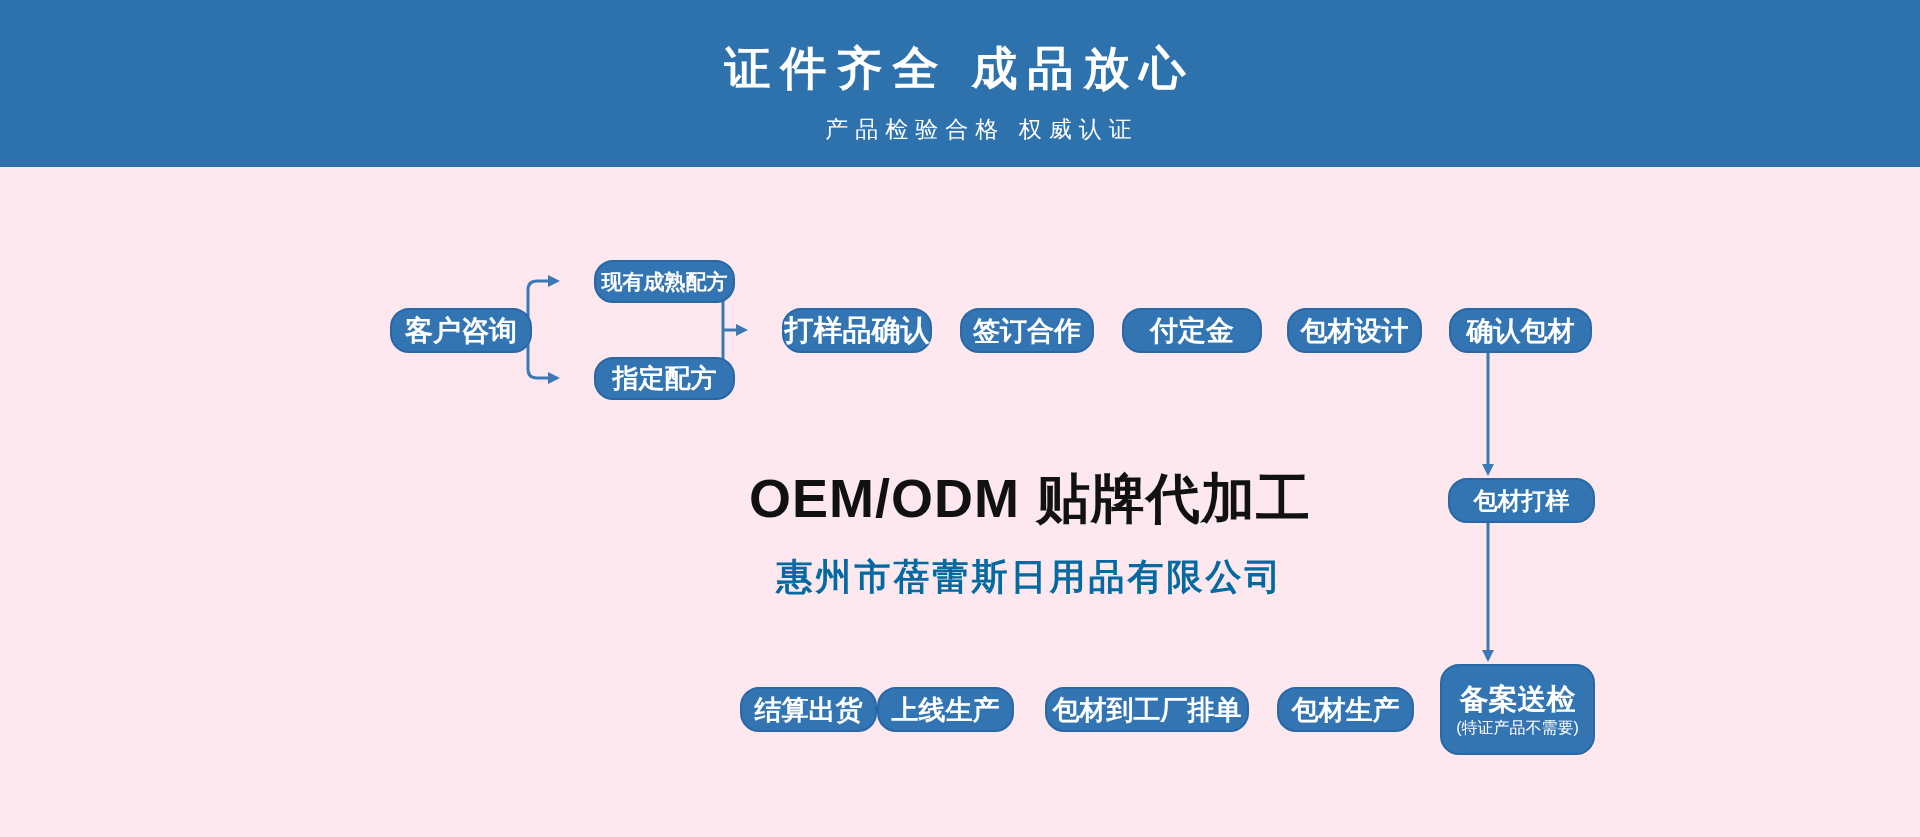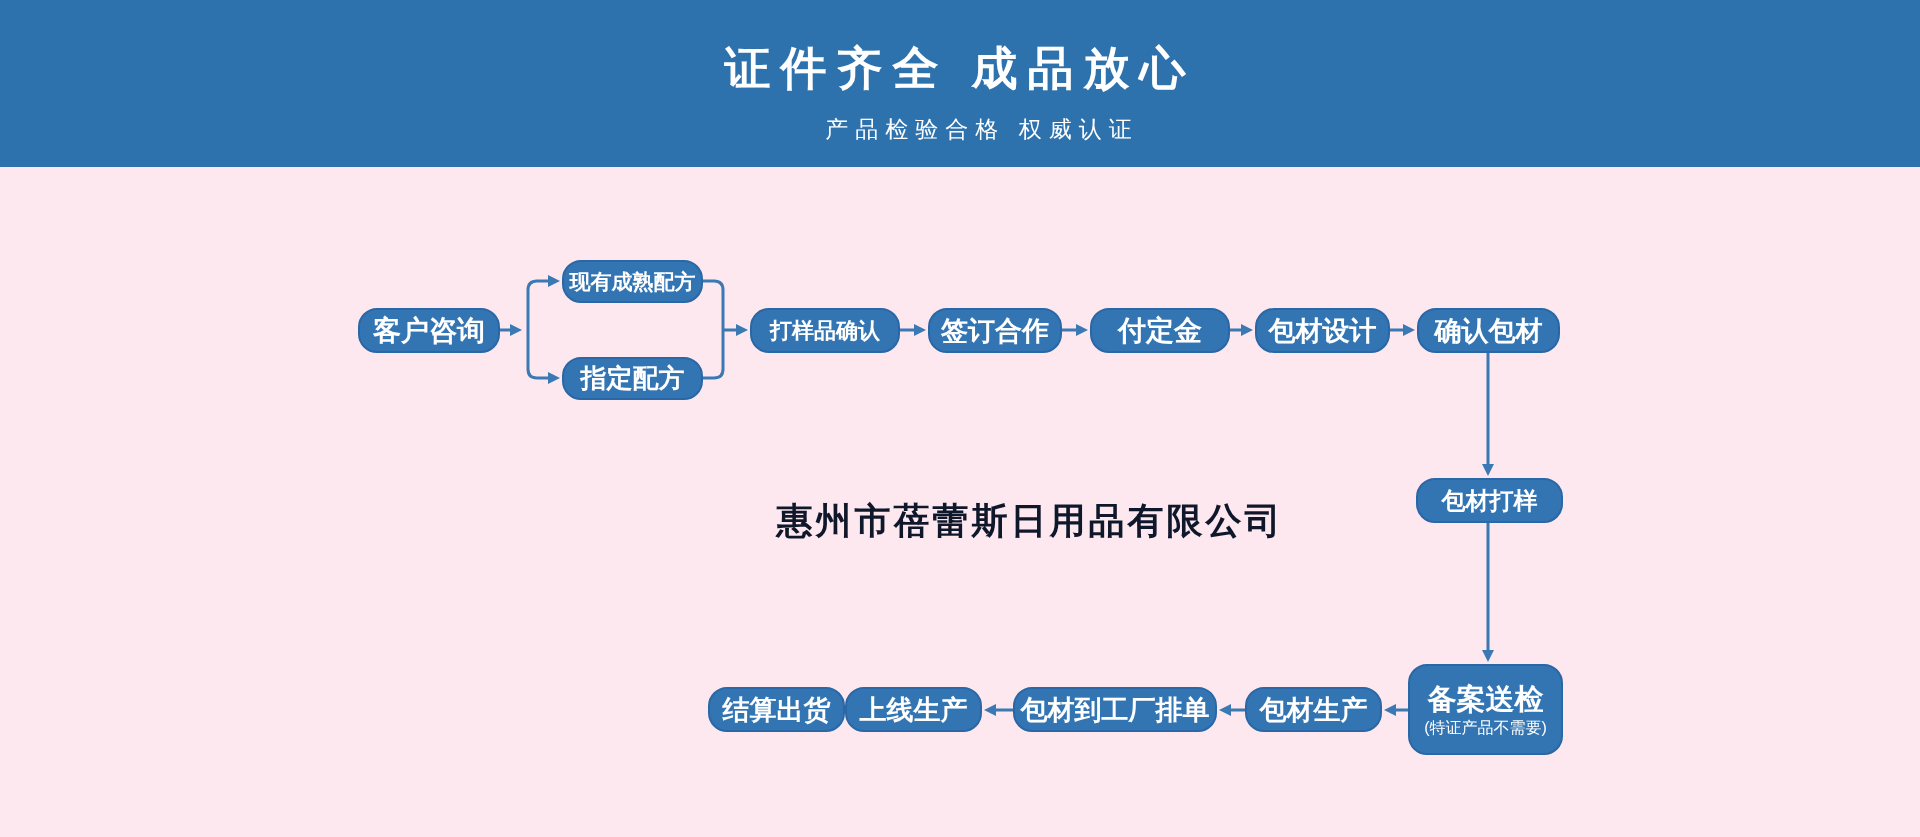--- a/index.html
+++ b/index.html
@@ -66,26 +66,27 @@
     display: flex;
     align-items: center;
     justify-content: center;
     background: #3375B3;
     border: 2px solid #2A67A6;
     border-radius: 19px;
     color: #FFFFFF;
     font-weight: 700;
     font-size: 27px;
     white-space: nowrap;
+    margin-left: 32px;
   }
   
   #n-kehu      { left: 358px;  top: 141px; width: 142px; height: 45px; font-size: 28px; }
   #n-xianyou   { left: 562px;  top: 93px;  width: 141px; height: 43px; font-size: 21px; }
   #n-zhiding   { left: 562px;  top: 190px; width: 141px; height: 43px; font-size: 26px; }
-  #n-dayang    { left: 750px;  top: 141px; width: 150px; height: 45px; font-size: 22px; }
+  #n-dayang    { left: 750px;  top: 141px; width: 150px; height: 45px; font-size: 29px; }
   #n-qianding  { left: 928px;  top: 141px; width: 134px; height: 45px; }
   #n-fuding    { left: 1090px; top: 141px; width: 140px; height: 45px; font-size: 28px; }
   #n-sheji     { left: 1255px; top: 141px; width: 135px; height: 45px; }
   #n-queren    { left: 1417px; top: 141px; width: 143px; height: 45px; }
   #n-bcdy      { left: 1416px; top: 311px; width: 147px; height: 45px; font-size: 24px; }
   #n-beian     { left: 1408px; top: 497px; width: 155px; height: 91px; flex-direction: column; }
   #n-jiesuan   { left: 708px;  top: 520px; width: 137px; height: 45px; }
   #n-shangxian { left: 845px;  top: 520px; width: 137px; height: 45px; }
   #n-paidan    { left: 1013px; top: 520px; width: 204px; height: 45px; }
   #n-bcsc      { left: 1245px; top: 520px; width: 137px; height: 45px; }
@@ -106,21 +107,21 @@
     line-height: 56px;
     font-weight: 800;
     color: #111111;
     letter-spacing: 1px;
   }
   .brand-company {
     margin-top: 32px;
     font-size: 36px;
     line-height: 38px;
     font-weight: 700;
-    color: #0f172a;
+    color: #0369a1;
     letter-spacing: 3px;
   }
 </style>
 </head>
 <body>
 
 <div class="stage">
 
   <header class="hero">
     <div class="hero-title">证件齐全 成品放心</div>
@@ -168,17 +169,18 @@
       <span class="node-main">备案送检</span>
       <span class="node-sub">(特证产品不需要)</span>
     </div>
 
     <div class="node" id="n-bcsc">包材生产</div>
     <div class="node" id="n-paidan">包材到工厂排单</div>
     <div class="node" id="n-shangxian">上线生产</div>
     <div class="node" id="n-jiesuan">结算出货</div>
 
     <div class="brand">
+      <div class="brand-title">OEM/ODM 贴牌代加工</div>
       <div class="brand-company">惠州市蓓蕾斯日用品有限公司</div>
     </div>
 
   </main>
 </div>
 
 </body></html>

